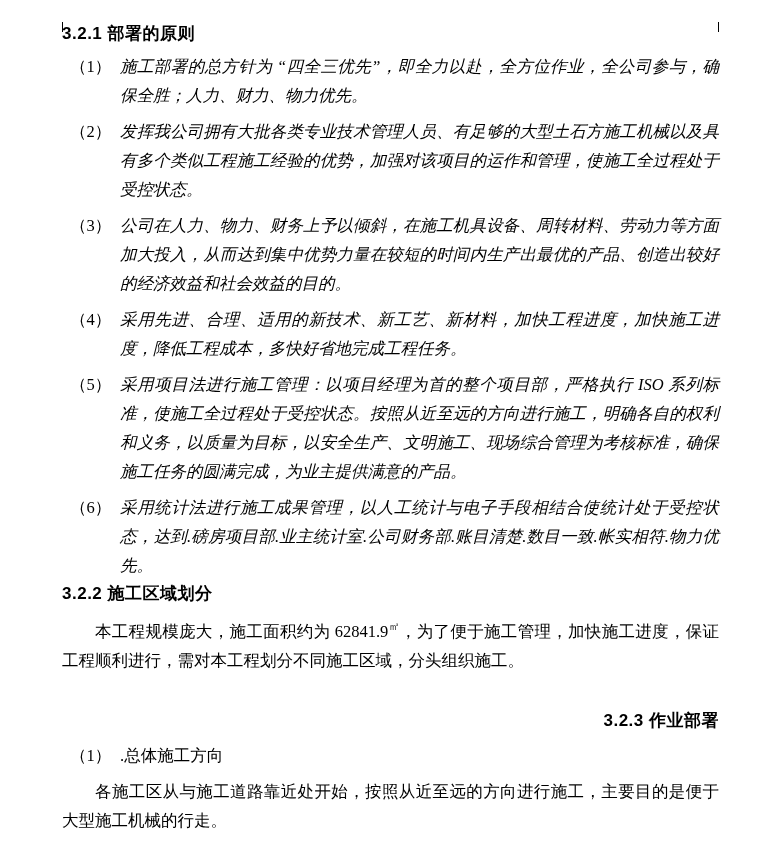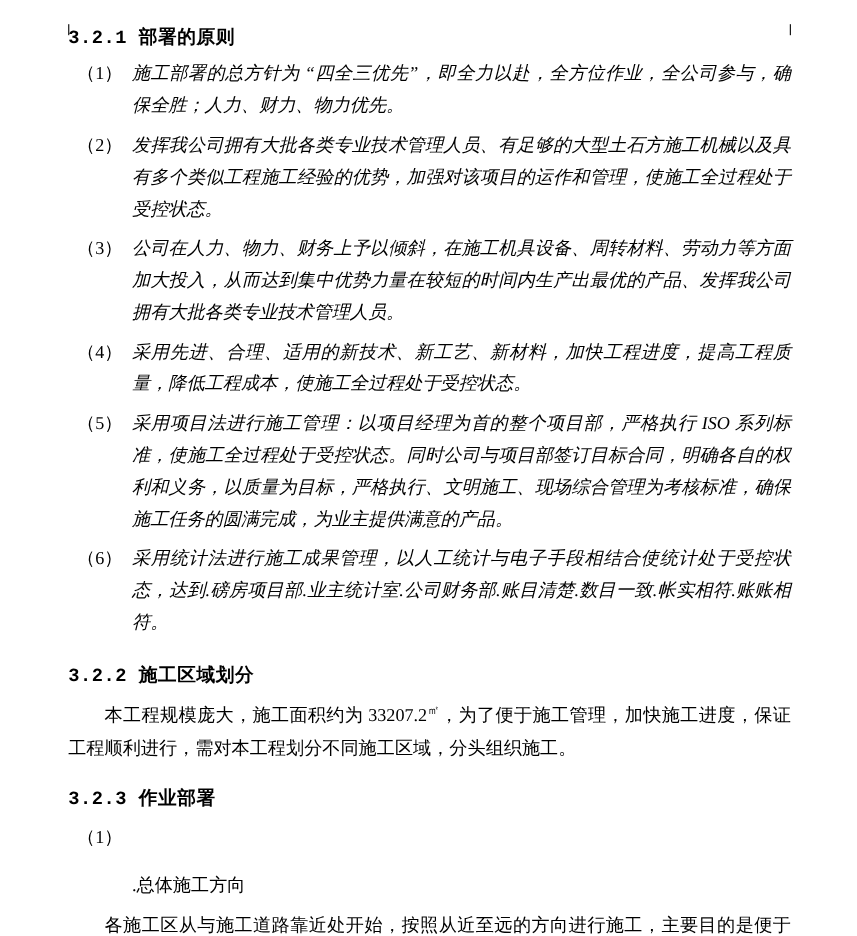--- a/index.html
+++ b/index.html
@@ -24,29 +24,29 @@
   }
   
   .guide {
     position: absolute;
     background: #000000;
   }
   .guide-top-left-v { left: 62px; top: 0; width: 1px; height: 10px; }
   .guide-top-right-v { right: 60px; top: 0; width: 1px; height: 10px; }
 
   h2.heading {
-    font-family: Liberation Mono, monospace;
+    font-family: Liberation Sans, sans-serif;
     font-size: 17px;
     font-weight: bold;
     margin: 0;
     letter-spacing: 0.5px;
   }
   #h-321 { margin-top: 22px; }
-  #h-322 { margin-top: 22px; }
-  #h-323 { margin-top: 20px; }
+  #h-322 { margin-top: 2px; }
+  #h-323 { margin-top: 34px; text-align: right; }
 
   ol.numlist {
     list-style: none;
     margin: 0;
     padding: 0;
   }
   ol.numlist li {
     display: flex;
     align-items: flex-start;
     font-size: 16.5px;
@@ -82,21 +82,20 @@
     align-items: flex-start;
   }
   .sub-item .marker {
     flex: 0 0 auto;
     width: 58px;
     padding-left: 8px;
     box-sizing: border-box;
   }
   .sub-item .itemtext {
     flex: 1 1 auto;
-    margin-top: 44px;
   }
   .sup {
     font-size: 11px;
     vertical-align: super;
   }
 </style>
 </head>
 <body>
 
 <div class="page">
@@ -110,39 +109,39 @@
     <li>
       <span class="marker">（1）</span>
       <span class="itemtext">施工部署的总方针为 “四全三优先”，即全力以赴，全方位作业，全公司参与，确保全胜；人力、财力、物力优先。</span>
     </li>
     <li>
       <span class="marker">（2）</span>
       <span class="itemtext">发挥我公司拥有大批各类专业技术管理人员、有足够的大型土石方施工机械以及具有多个类似工程施工经验的优势，加强对该项目的运作和管理，使施工全过程处于受控状态。</span>
     </li>
     <li>
       <span class="marker">（3）</span>
-      <span class="itemtext">公司在人力、物力、财务上予以倾斜，在施工机具设备、周转材料、劳动力等方面加大投入，从而达到集中优势力量在较短的时间内生产出最优的产品、发挥我公司拥有大批各类专业技术管理人员。</span>
+      <span class="itemtext">公司在人力、物力、财务上予以倾斜，在施工机具设备、周转材料、劳动力等方面加大投入，从而达到集中优势力量在较短的时间内生产出最优的产品、创造出较好的经济效益和社会效益的目的。</span>
     </li>
     <li>
       <span class="marker">（4）</span>
-      <span class="itemtext">采用先进、合理、适用的新技术、新工艺、新材料，加快工程进度，提高工程质量，降低工程成本，使施工全过程处于受控状态。</span>
+      <span class="itemtext">采用先进、合理、适用的新技术、新工艺、新材料，加快工程进度，加快施工进度，降低工程成本，多快好省地完成工程任务。</span>
     </li>
     <li>
       <span class="marker">（5）</span>
-      <span class="itemtext">采用项目法进行施工管理：以项目经理为首的整个项目部，严格执行 ISO 系列标准，使施工全过程处于受控状态。同时公司与项目部签订目标合同，明确各自的权利和义务，以质量为目标，严格执行、文明施工、现场综合管理为考核标准，确保施工任务的圆满完成，为业主提供满意的产品。</span>
+      <span class="itemtext">采用项目法进行施工管理：以项目经理为首的整个项目部，严格执行 ISO 系列标准，使施工全过程处于受控状态。按照从近至远的方向进行施工，明确各自的权利和义务，以质量为目标，以安全生产、文明施工、现场综合管理为考核标准，确保施工任务的圆满完成，为业主提供满意的产品。</span>
     </li>
     <li>
       <span class="marker">（6）</span>
-      <span class="itemtext">采用统计法进行施工成果管理，以人工统计与电子手段相结合使统计处于受控状态，达到.磅房项目部.业主统计室.公司财务部.账目清楚.数目一致.帐实相符.账账相符。</span>
+      <span class="itemtext">采用统计法进行施工成果管理，以人工统计与电子手段相结合使统计处于受控状态，达到.磅房项目部.业主统计室.公司财务部.账目清楚.数目一致.帐实相符.物力优先。</span>
     </li>
   </ol>
 
   <h2 class="heading" id="h-322">3.2.2 施工区域划分</h2>
 
-  <p class="para"><span>本工程规模庞大，施工面积约为 33207.2</span><span class="sup">㎡</span><span>，为了便于施工管理，加快施工进度，保证工程顺利进行，需对本工程划分不同施工区域，分头组织施工。</span></p>
+  <p class="para"><span>本工程规模庞大，施工面积约为 62841.9</span><span class="sup">㎡</span><span>，为了便于施工管理，加快施工进度，保证工程顺利进行，需对本工程划分不同施工区域，分头组织施工。</span></p>
 
 
   <h2 class="heading" id="h-323">3.2.3 作业部署</h2>
 
   <div class="sub-item">
     <span class="marker">（1）</span>
     <span class="itemtext">.总体施工方向</span>
   </div>
   <p class="para">各施工区从与施工道路靠近处开始，按照从近至远的方向进行施工，主要目的是便于大型施工机械的行走。</p>
 

